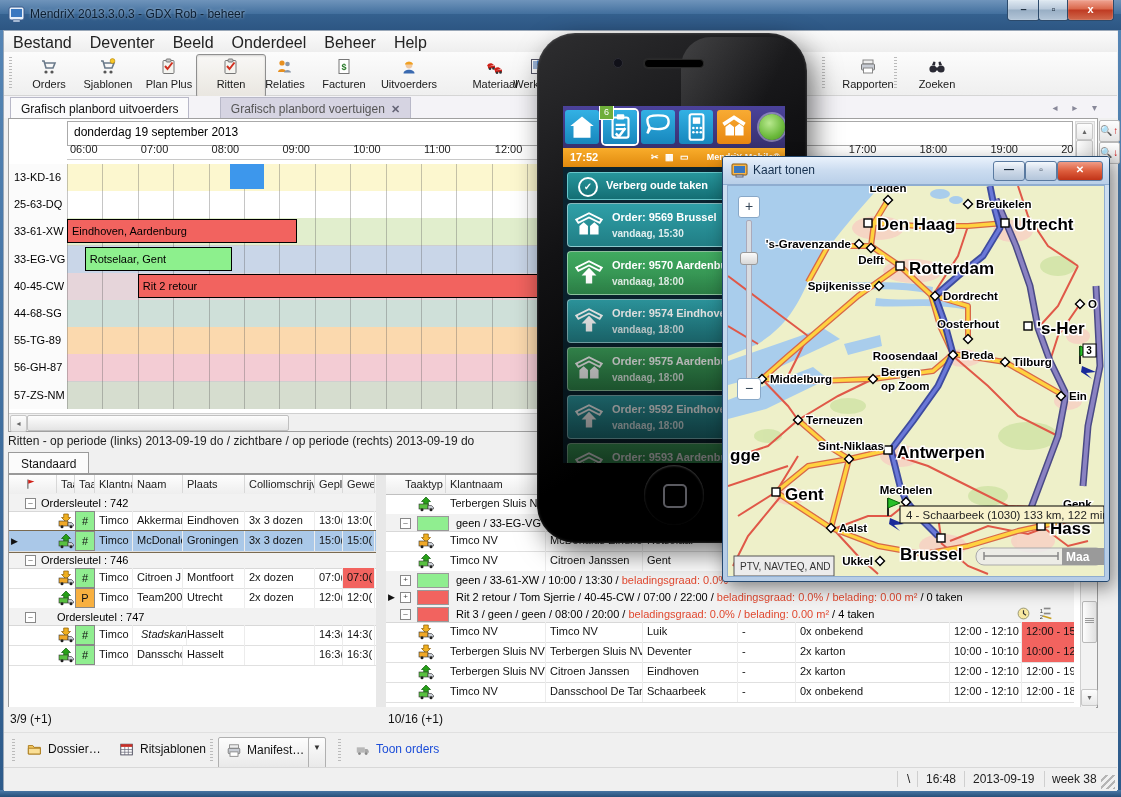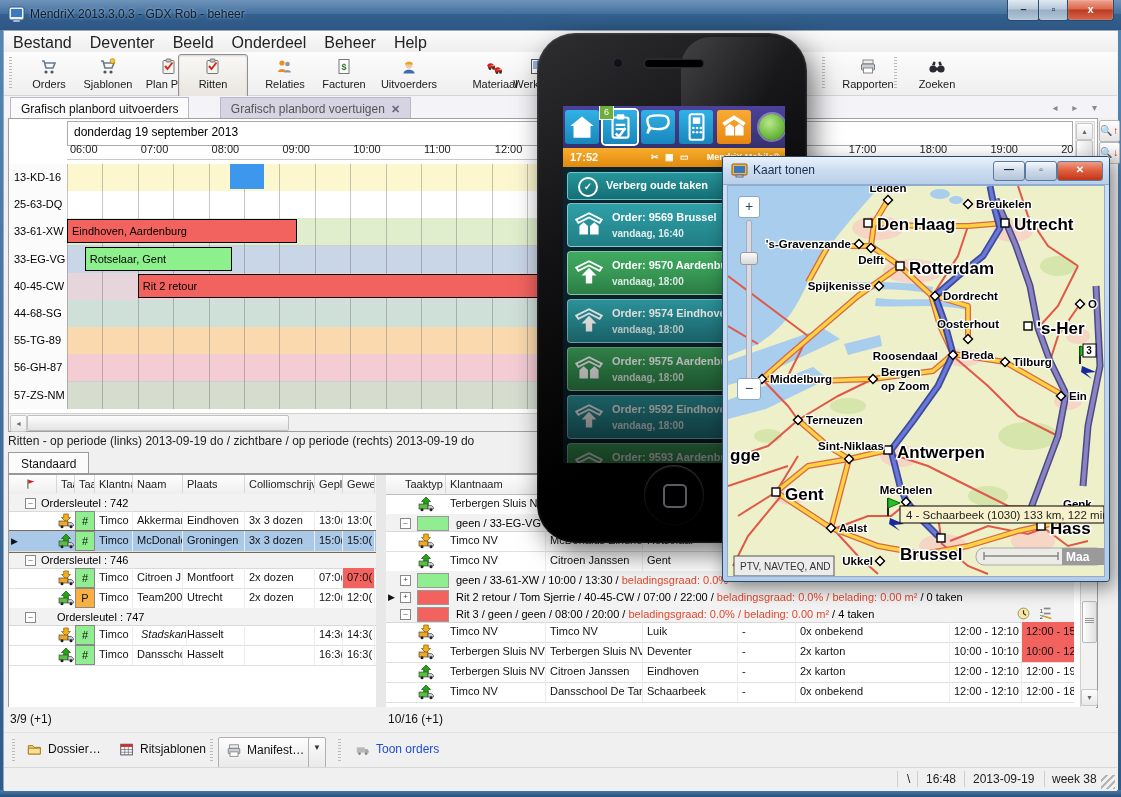--- a/index.html
+++ b/index.html
@@ -189,21 +189,21 @@
       <div class="lb">Sjablonen</div>
     </div>
     <div class="tb-btn" style="left: 130px; width: 56px;">
       <div class="ic"><svg width="18" height="18" viewBox="0 0 18 18">
           <rect x="3" y="2.5" width="11" height="13" rx="1" fill="#f4f4f0" stroke="#777"></rect>
           <rect x="6" y="1" width="5" height="3" rx="1" fill="#c8c8c8" stroke="#777"></rect>
           <path d="M5,8 L7.5,11 L12.5,4.5" stroke="#d03020" stroke-width="2" fill="none"></path>
         </svg></div>
       <div class="lb">Plan Plus</div>
     </div>
-    <div class="tb-btn active" style="left: 174px; width: 56px;">
+    <div class="tb-btn active" style="left: 192px; width: 56px;">
       <div class="ic"><svg width="18" height="18" viewBox="0 0 18 18">
           <rect x="3" y="2.5" width="11" height="13" rx="1" fill="#f4f4f0" stroke="#777"></rect>
           <rect x="6" y="1" width="5" height="3" rx="1" fill="#c8c8c8" stroke="#777"></rect>
           <path d="M5,8 L7.5,11 L12.5,4.5" stroke="#d03020" stroke-width="2" fill="none"></path>
         </svg></div>
       <div class="lb">Ritten</div>
     </div>
     <div class="tb-btn" style="left: 246px; width: 56px;">
       <div class="ic"><svg width="18" height="18" viewBox="0 0 18 18">
           <circle cx="6" cy="5" r="2.6" fill="#e89020"></circle>
@@ -720,21 +720,21 @@
       <span class="ck">✓</span>
       <span class="tx">Verberg oude taken</span>
     </div>
     <div id="pcards">
         <div class="pcard teal" style="top: 97px;">
           <div class="pic"><svg width="34" height="34" viewBox="0 0 32 32">
               <path d="M4,10 L16,4 L28,10 L26,13 L16,8 L6,13 Z" fill="none" stroke="#fff" stroke-width="1.8"></path>
               <path d="M7,16 L11,12.5 L15,16 L15,24 L7,24 Z M17,16 L21,12.5 L25,16 L25,24 L17,24 Z" fill="#fff"></path>
             </svg></div>
     <div class="t1"><span class="tt1">Order: 9569 Brussel</span><span style="position:absolute;right:2px">Ti</span></div>
-          <div class="t2">vandaag, 16:40</div>
+          <div class="t2">vandaag, 15:30</div>
         </div>
         <div class="pcard green" style="top: 145px;">
           <div class="pic"><svg width="34" height="34" viewBox="0 0 32 32">
               <path d="M4,10 L16,4 L28,10 L26,13 L16,8 L6,13 Z" fill="none" stroke="#fff" stroke-width="1.8"></path>
               <path d="M16,10 L23,17.5 L19,17.5 L19,25 L13,25 L13,17.5 L9,17.5 Z" fill="#fff"></path>
             </svg></div>
     <div class="t1"><span class="tt1">Order: 9570 Aardenburg</span><span style="position:absolute;right:2px">Te</span></div>
           <div class="t2">vandaag, 18:00</div>
         </div>
         <div class="pcard teal" style="top: 193px;">

